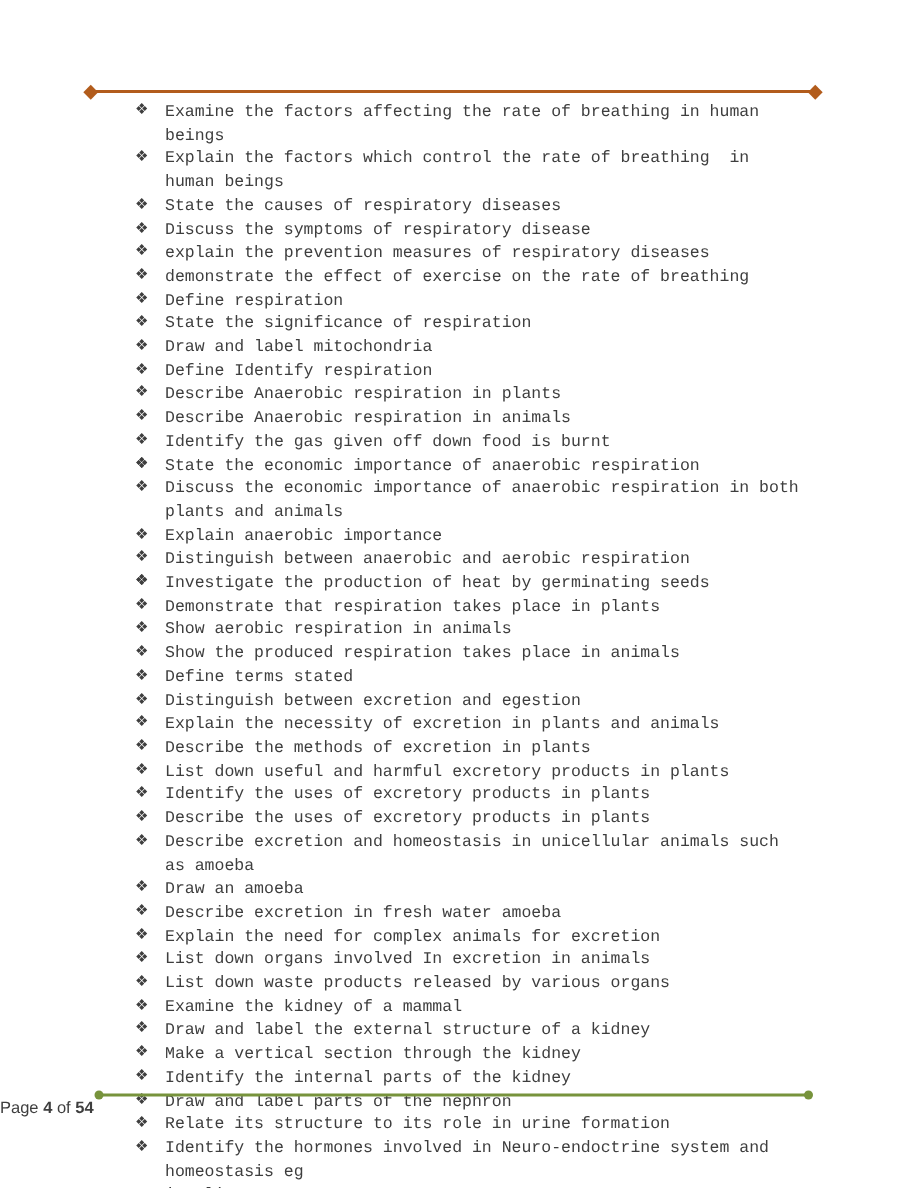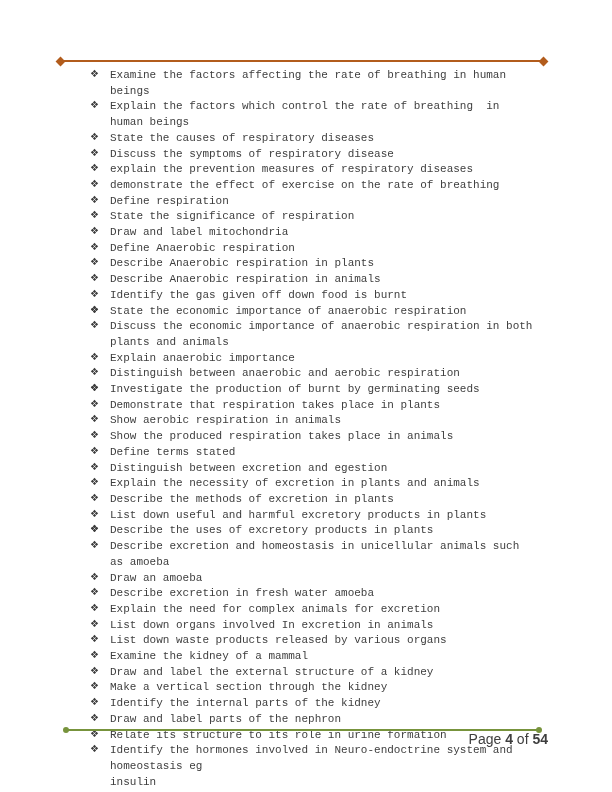--- a/index.html
+++ b/index.html
@@ -53,22 +53,22 @@
     width:6px; height:6px;
     border-radius:50%;
     background:#77933c;
   }
   .dot.left  { left:-3px; }
   .dot.right { right:-3px; }
 
   .page-number {
     position:absolute; left:0; top:733px;
     width:548px;
-    text-align:right;
-    font-size:14px; line-height:13px;
+    text-align:left;
+    font-size:11px; line-height:13px;
     color:#3e3e3e;
   }
   .page-number b { font-weight:bold; }
 </style>
 </head>
 <body>
 
 <div class="page">
 
   <div class="top-rule">
@@ -118,21 +118,21 @@
         <span class="item-text">State the significance of respiration</span>
       </li>
 
       <li>
         <span class="bullet">❖</span>
         <span class="item-text">Draw and label mitochondria</span>
       </li>
 
       <li>
         <span class="bullet">❖</span>
-        <span class="item-text">Define Anaerobic respiration</span>
+        <span class="item-text">Define Identify respiration</span>
       </li>
 
       <li>
         <span class="bullet">❖</span>
         <span class="item-text">Describe Anaerobic respiration in plants</span>
       </li>
 
       <li>
         <span class="bullet">❖</span>
         <span class="item-text">Describe Anaerobic respiration in animals</span>
@@ -166,21 +166,21 @@
         <span class="bullet">❖</span>
         <span class="item-text">Distinguish between anaerobic and aerobic respiration</span>
       </li>
 
       <li>
         <span class="bullet">❖</span>
       </li>
 
       <li>
         <span class="bullet">❖</span>
-        <span class="item-text">Investigate the production of burnt by germinating seeds</span>
+        <span class="item-text">Investigate the production of heat by germinating seeds</span>
       </li>
 
       <li>
         <span class="bullet">❖</span>
         <span class="item-text">Demonstrate that respiration takes place in plants</span>
       </li>
 
       <li>
         <span class="bullet">❖</span>
         <span class="item-text">Show aerobic respiration in animals</span>
@@ -211,20 +211,21 @@
         <span class="item-text">Describe the methods of excretion in plants</span>
       </li>
 
       <li>
         <span class="bullet">❖</span>
         <span class="item-text">List down useful and harmful excretory products in plants</span>
       </li>
 
       <li>
         <span class="bullet">❖</span>
+        <span class="item-text">Identify the uses of excretory products in plants</span>
       </li>
 
       <li>
         <span class="bullet">❖</span>
         <span class="item-text">Describe the uses of excretory products in plants</span>
       </li>
 
       <li>
         <span class="bullet">❖</span>
         <span class="item-text">Describe excretion and homeostasis in unicellular animals such as amoeba</span>

